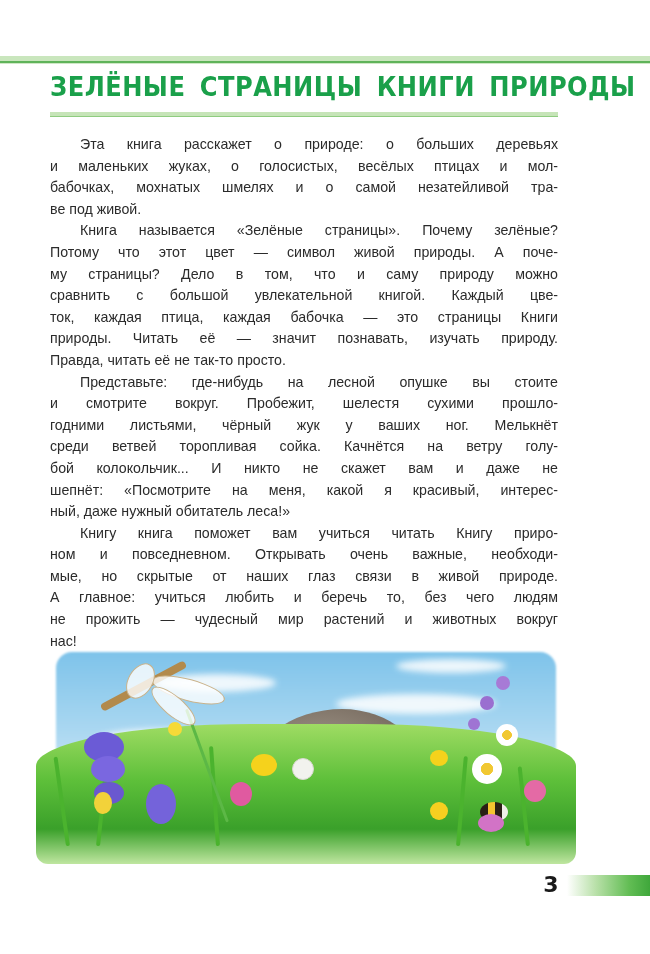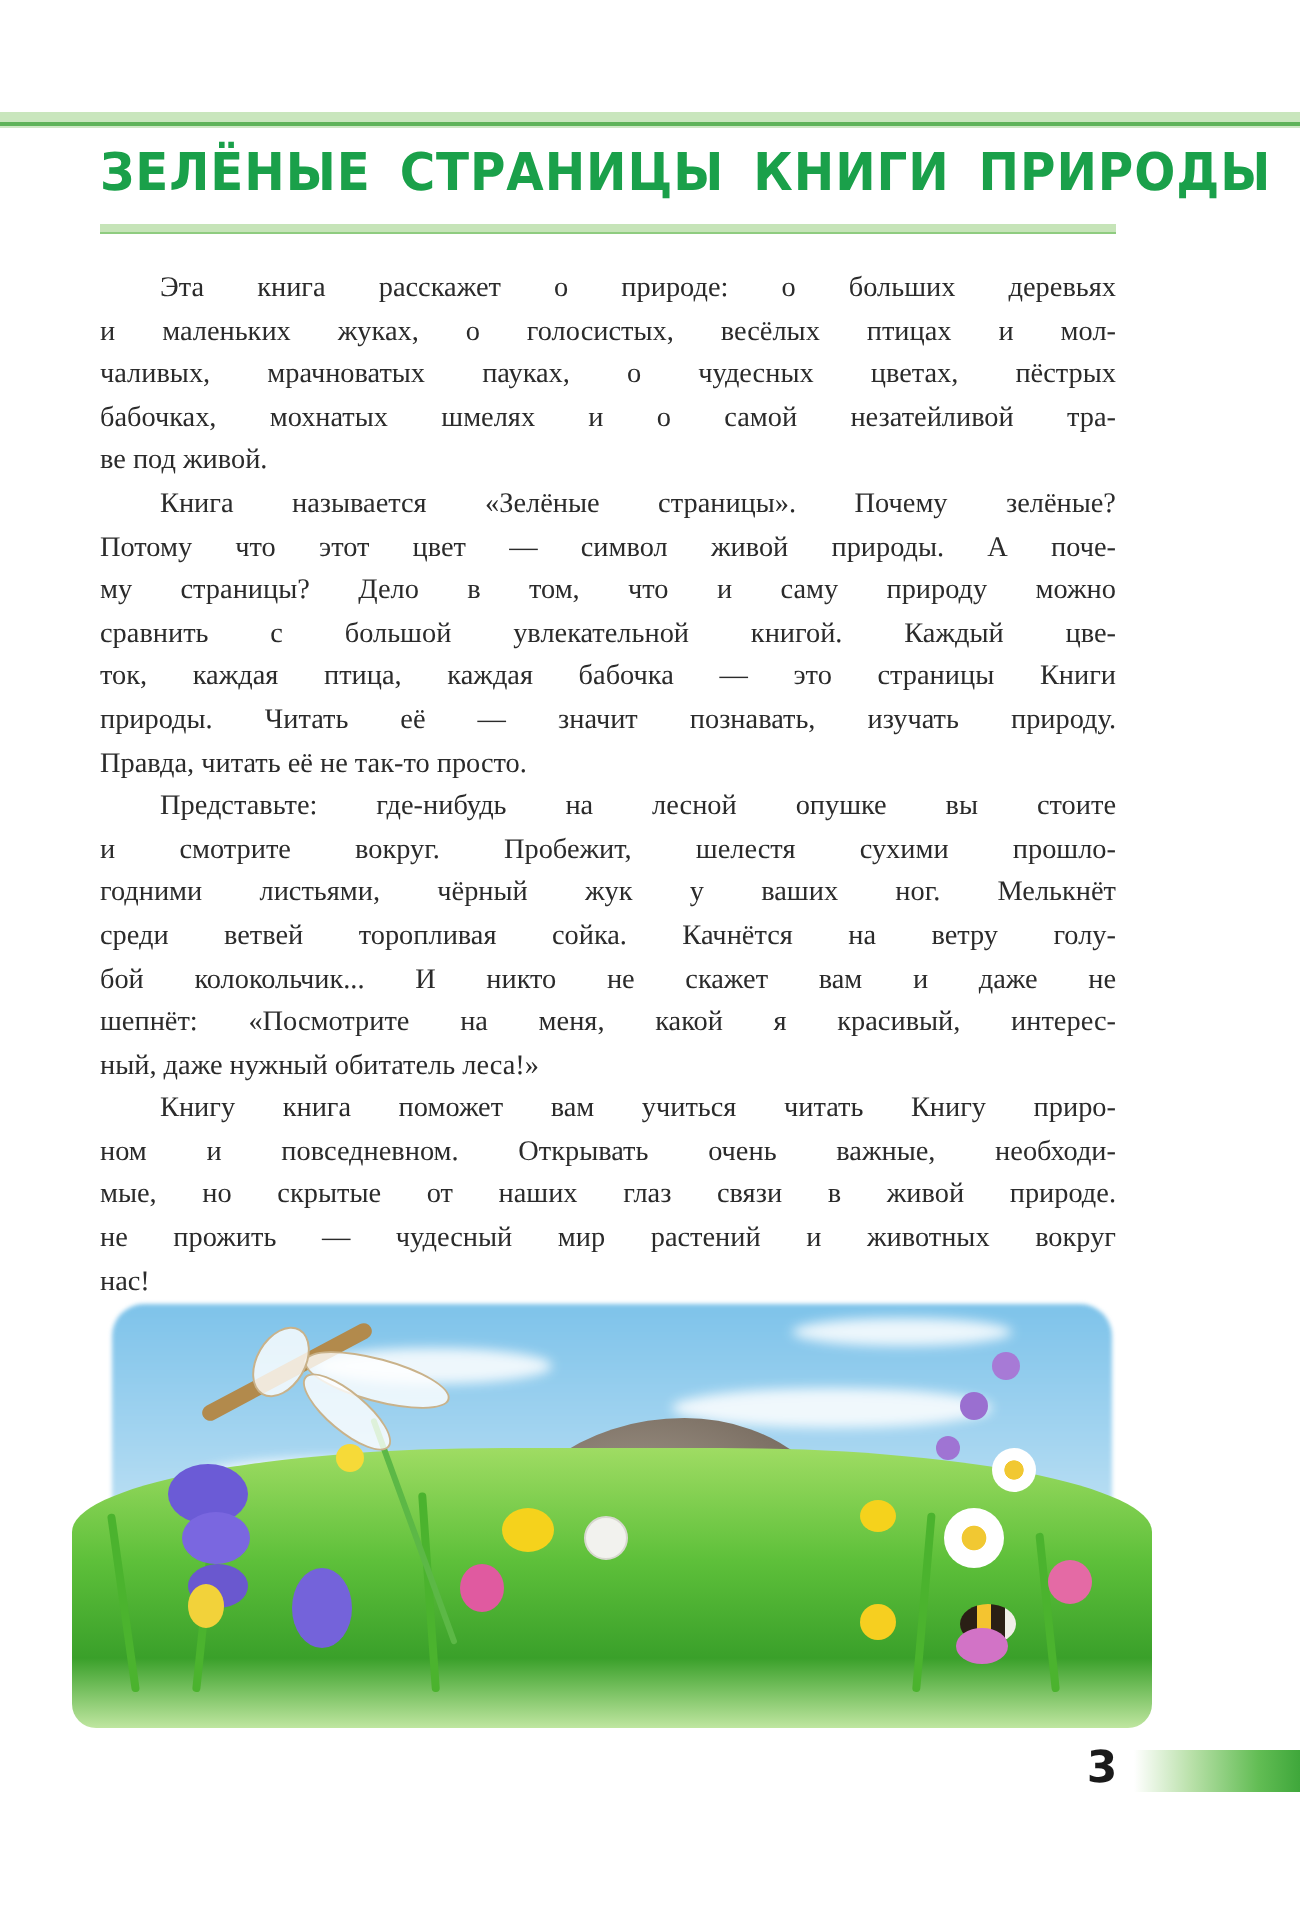--- a/index.html
+++ b/index.html
@@ -19,21 +19,21 @@
       font-size: 26px; letter-spacing: 0.5px; word-spacing: 6px;
       color: #1aa04a; white-space: nowrap;
       transform: scaleX(0.93); transform-origin: left top;
     }
     .title-underline { position: absolute; left: 50px; width: 508px; top: 112px; height: 6px; }
     .title-underline .band { position: absolute; left: 0; right: 0; top: 0; height: 4px; background: #c6e4b8; }
     .title-underline .line { position: absolute; left: 0; right: 0; top: 4px; height: 1px; background: #8fcc80; }
 
     .text {
       position: absolute; left: 50px; top: 134px; width: 508px;
-      font-family: Liberation Serif, serif; font-size: 14.2px; line-height: 21.6px;
+      font-family: Liberation Sans, sans-serif; font-size: 14.2px; line-height: 21.6px;
       color: #2b2b2b; text-align: justify;
     }
     .text p { text-indent: 30px; text-align: justify; text-align-last: left; }
     .text p .ln { display: block; text-align: justify; text-align-last: justify; }
     .text p .ln.last { text-align-last: left; }
 
     .illustration {
       position: absolute; left: 36px; top: 634px; width: 540px; height: 232px; overflow: hidden;
     }
     .sky {
@@ -89,21 +89,20 @@
 
 <div class="title-underline">
   <div class="band"></div>
   <div class="line"></div>
 </div>
 
 <div class="text">
   <p>
     <span class="ln">Эта книга расскажет о природе: о больших деревьях</span>
     <span class="ln" style="margin-left:-30px">и маленьких жуках, о голосистых, весёлых птицах и мол-</span>
-    <span class="ln" style="margin-left:-30px">чаливых, мрачноватых пауках, о чудесных цветах, пёстрых</span>
     <span class="ln" style="margin-left:-30px">бабочках, мохнатых шмелях и о самой незатейливой тра-</span>
     <span class="ln last" style="margin-left:-30px">ве под живой.</span>
   </p>
   <p>
     <span class="ln">Книга называется «Зелёные страницы». Почему зелёные?</span>
     <span class="ln" style="margin-left:-30px">Потому что этот цвет — символ живой природы. А поче-</span>
     <span class="ln" style="margin-left:-30px">му страницы? Дело в том, что и саму природу можно</span>
     <span class="ln" style="margin-left:-30px">сравнить с большой увлекательной книгой. Каждый цве-</span>
     <span class="ln" style="margin-left:-30px">ток, каждая птица, каждая бабочка — это страницы Книги</span>
     <span class="ln" style="margin-left:-30px">природы. Читать её — значит познавать, изучать природу.</span>
@@ -115,20 +114,21 @@
     <span class="ln" style="margin-left:-30px">годними листьями, чёрный жук у ваших ног. Мелькнёт</span>
     <span class="ln" style="margin-left:-30px">среди ветвей торопливая сойка. Качнётся на ветру голу-</span>
     <span class="ln" style="margin-left:-30px">бой колокольчик... И никто не скажет вам и даже не</span>
     <span class="ln" style="margin-left:-30px">шепнёт: «Посмотрите на меня, какой я красивый, интерес-</span>
     <span class="ln last" style="margin-left:-30px">ный, даже нужный обитатель леса!»</span>
   </p>
   <p>
     <span class="ln">Книгу книга поможет вам учиться читать Книгу приро-</span>
     <span class="ln" style="margin-left:-30px">ном и повседневном. Открывать очень важные, необходи-</span>
     <span class="ln" style="margin-left:-30px">мые, но скрытые от наших глаз связи в живой природе.</span>
+    <span class="ln" style="margin-left:-30px">А главное: учиться любить и беречь то, без чего людям</span>
     <span class="ln" style="margin-left:-30px">не прожить — чудесный мир растений и животных вокруг</span>
     <span class="ln last" style="margin-left:-30px">нас!</span>
   </p>
 </div>
 
 <div class="illustration" aria-label="Meadow scene with a hedgehog in the grass, a dragonfly, purple bellflowers, thistles, clover, dandelion, chamomile and a bumblebee under a blue sky">
   <div class="sky"></div>
   <div class="cloud" style="left:120px;top:40px;width:120px;height:18px;"></div>
   <div class="cloud" style="left:300px;top:60px;width:160px;height:20px;"></div>
   <div class="cloud" style="left:60px;top:95px;width:140px;height:22px;"></div>

